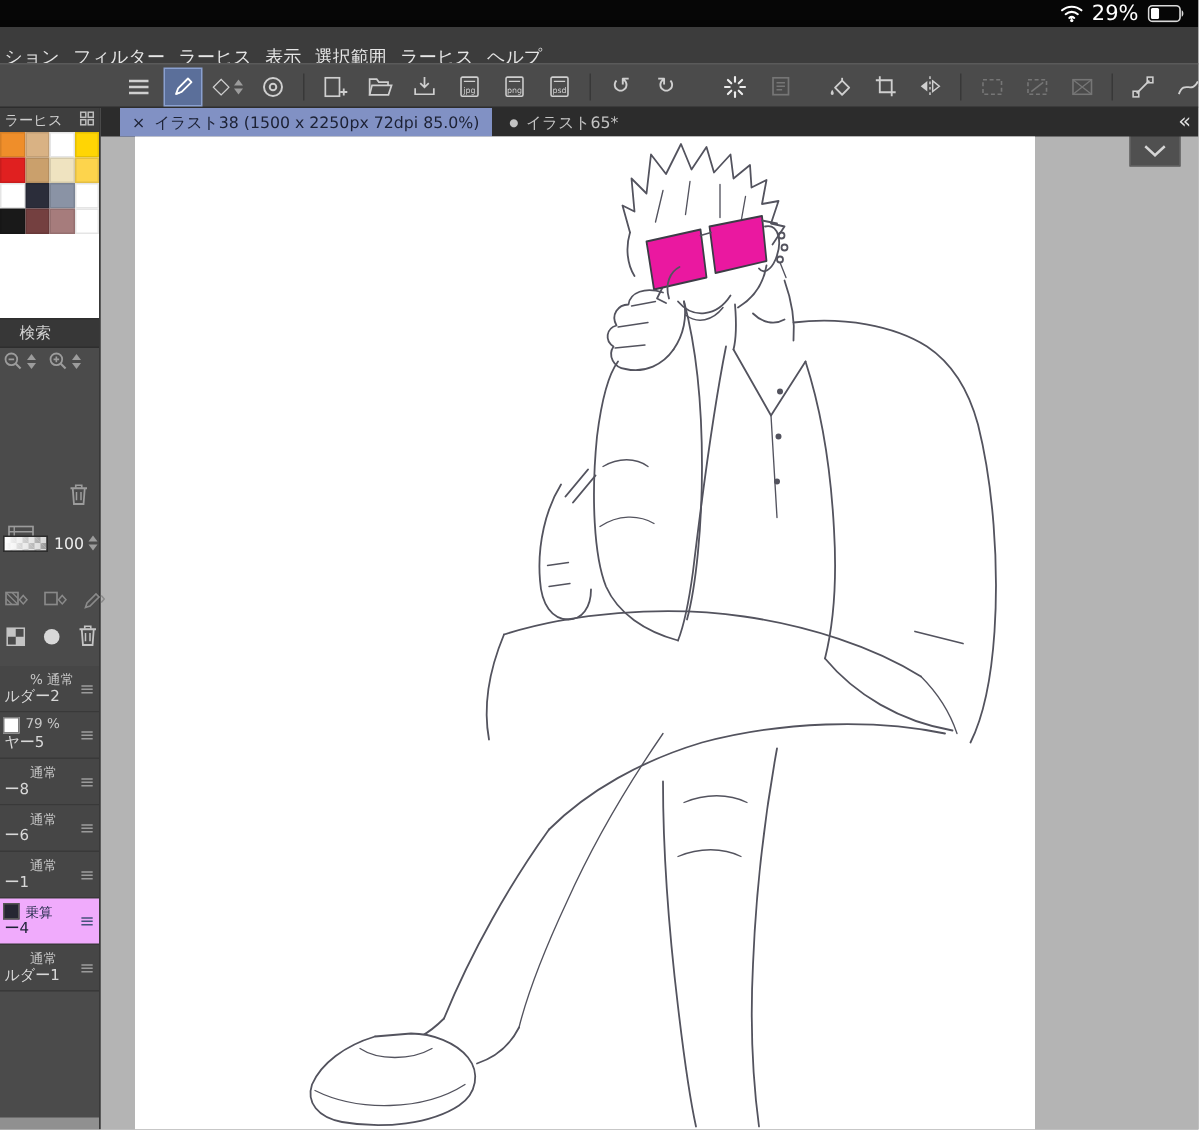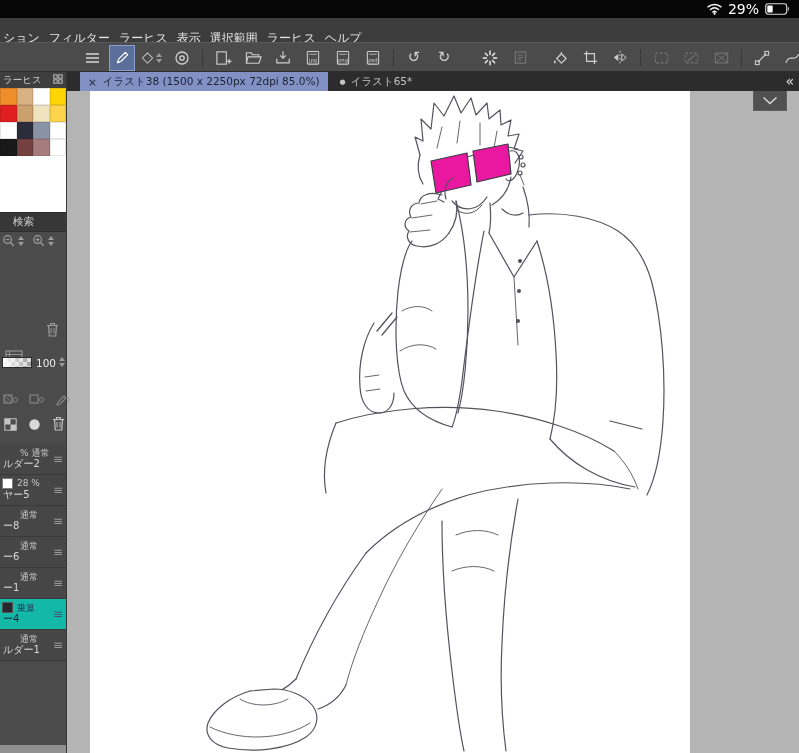--- a/index.html
+++ b/index.html
@@ -66,21 +66,21 @@
   .mask-row{position:absolute;left:3px;top:320px;display:flex;gap:10px;color:#8a8a8a}
   .btn-row{position:absolute;left:4px;top:344px;display:flex;gap:11px;color:#c4c4c4;align-items:center}
   .layers{position:absolute;left:0;top:372px;width:100%}
   .layer-row{position:relative;height:31px;background:#464646;border-bottom:1px solid #393939;color:#d8d8d8}
   .layer-row .blend{position:absolute;left:20px;top:3px;font-size:9px;color:#c6c6c6}
   .layer-row .blend.shifted{left:17px}
   .layer-row .lname{position:absolute;left:3px;bottom:3px;font-size:10px}
   .layer-row .lmenu{position:absolute;right:3px;top:8px;font-size:12px;color:#9a9a9a}
   .thumb{position:absolute;left:2px;top:3px;width:11px;height:11px;background:#fff;border:1px solid #7e7e7e}
   .thumb.dark{background:#262633;border-color:#555}
-  .layer-row.selected{background:#14b8a6;color:#1d2236}
+  .layer-row.selected{background:#f0abfc;color:#1d2236}
   .layer-row.selected .blend{color:#2a3050}
   .layer-row.selected .lmenu{color:#46527c}
   .panel-scroll{position:absolute;left:0;bottom:0;width:100%;height:8px;background:#909090}
 
   
   .canvas{position:absolute;left:90px;top:91px;width:600px;height:662px;background:#ffffff}
   .canvas svg{display:block;width:100%;height:100%}
 </style>
 </head>
 <body>
@@ -422,21 +422,21 @@
     </div>
 
     <div class="layers">
       <div class="layer-row">
         <div class="blend">% 通常</div>
         <div class="lname">ルダー2</div>
         <div class="lmenu">≡</div>
       </div>
       <div class="layer-row">
         <span class="thumb"></span>
-        <div class="blend shifted">28 %</div>
+        <div class="blend shifted">79 %</div>
         <div class="lname">ヤー5</div>
         <div class="lmenu">≡</div>
       </div>
       <div class="layer-row">
         <div class="blend">通常</div>
         <div class="lname">ー8</div>
         <div class="lmenu">≡</div>
       </div>
       <div class="layer-row">
         <div class="blend">通常</div>

